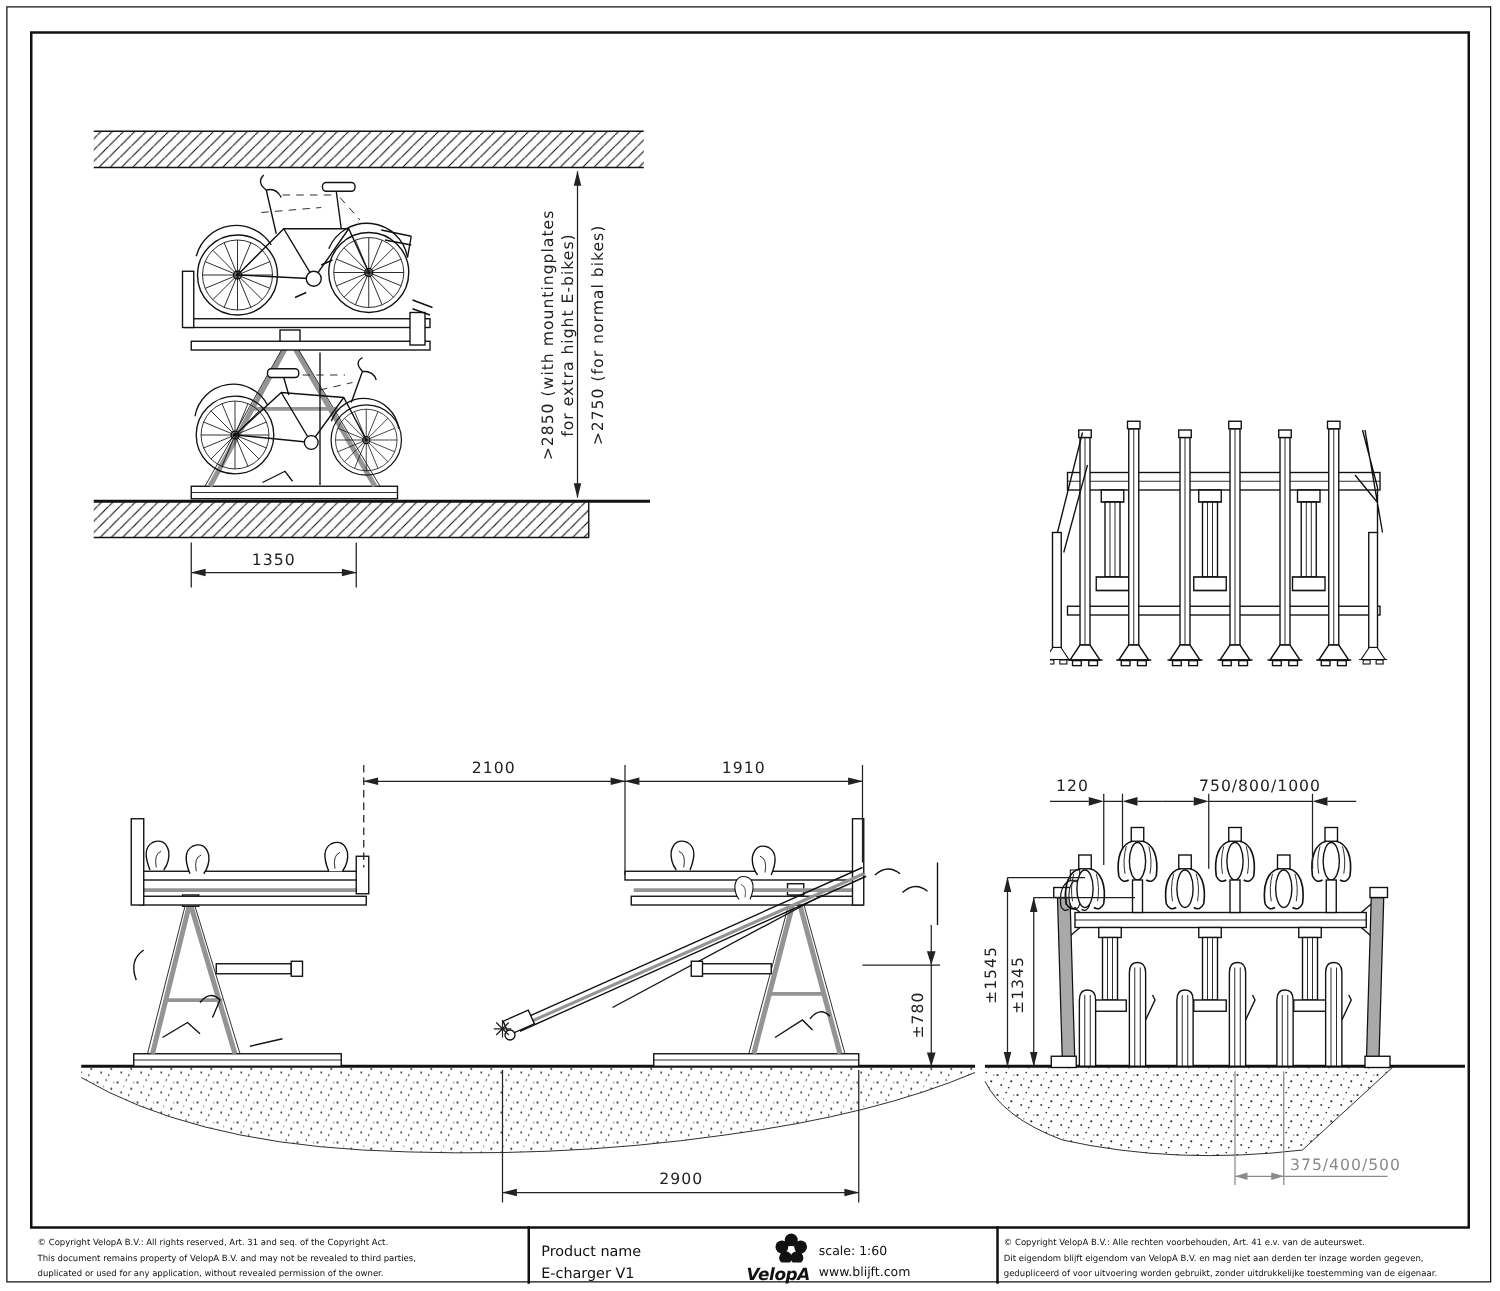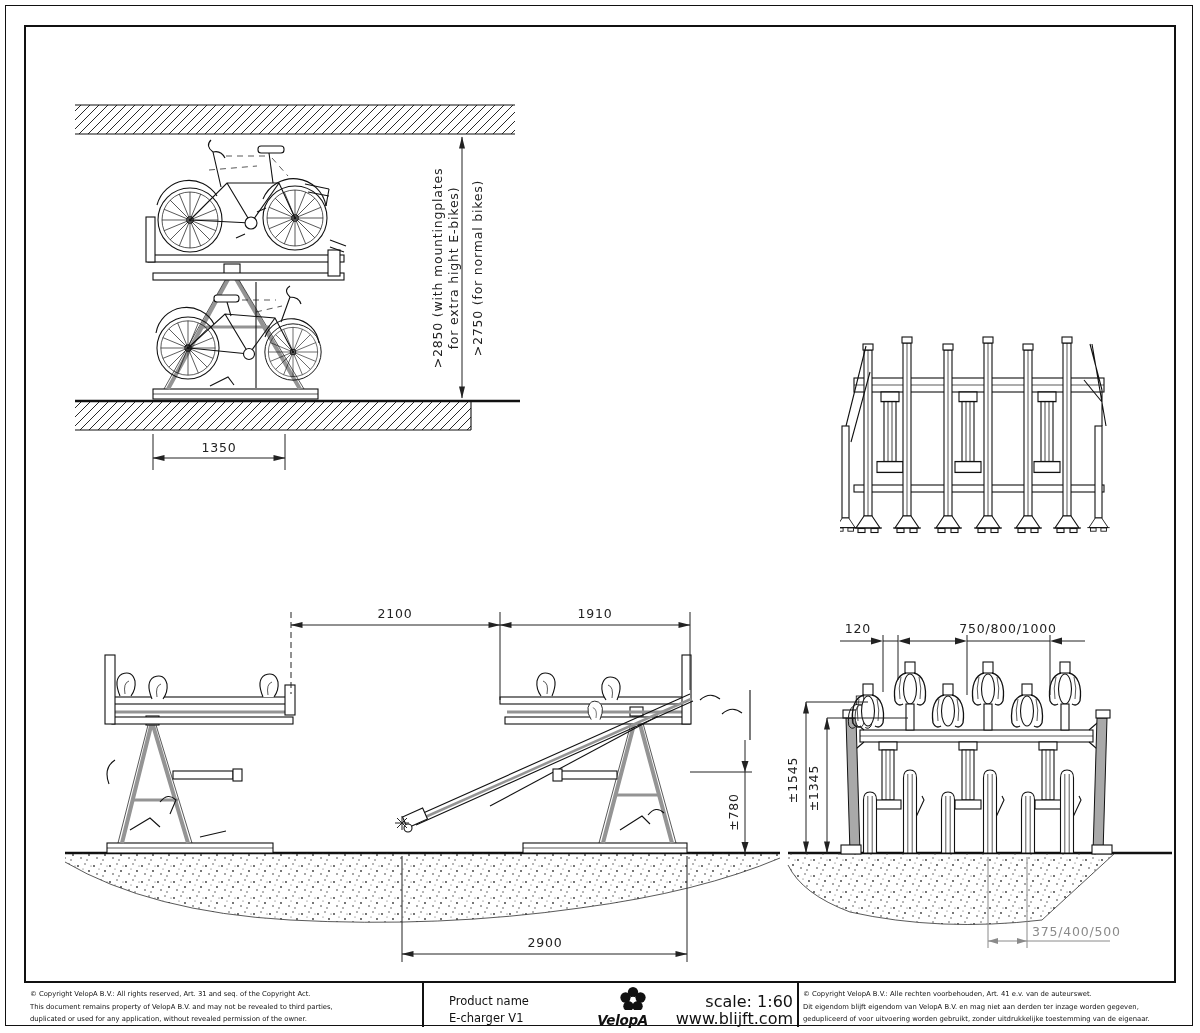--- a/index.html
+++ b/index.html
@@ -17,22 +17,22 @@
   .grayfill{fill:#a9a9a9;stroke:#111;stroke-width:1;}
   .dim{stroke:#222;fill:none;stroke-width:1;}
   .dimg{stroke:#8a8a8a;fill:none;stroke-width:1;}
   svg text{font-family:"DejaVu Sans",sans-serif;font-size:12.5px;fill:#222;letter-spacing:0.8px;}
   svg text.gt{fill:#8a8a8a;}
   
   .tb-div{position:absolute;top:981px;width:1.5px;height:46px;background:#111;}
   .tb-left,.tb-right{position:absolute;top:988px;font-size:6.8px;line-height:12.6px;white-space:nowrap;color:#111;}
   .tb-left{left:30px;}
   .tb-right{left:803px;}
-  .tb-product{position:absolute;left:433px;top:993px;font-size:11.5px;line-height:17px;margin-left:16px;}
-  .tb-scale{position:absolute;left:655px;top:993px;width:138px;text-align:right;font-size:16px;line-height:17px;}
+  .tb-product{position:absolute;left:433px;top:993px;font-size:11.5px;line-height:17px;}
+  .tb-scale{position:absolute;left:655px;top:993px;width:138px;text-align:left;font-size:10px;line-height:17px;}
   .tb-logo{position:absolute;left:566px;top:986px;width:82px;text-align:right;}
   .tb-logo .brand{font-size:13.5px;font-weight:bold;font-style:italic;letter-spacing:-0.3px;display:block;margin-top:-2px;}
 </style>
 </head>
 <body>
 
 <div class="sheet">
   <div class="outer-border"></div>
   <div class="inner-border"></div>
 

